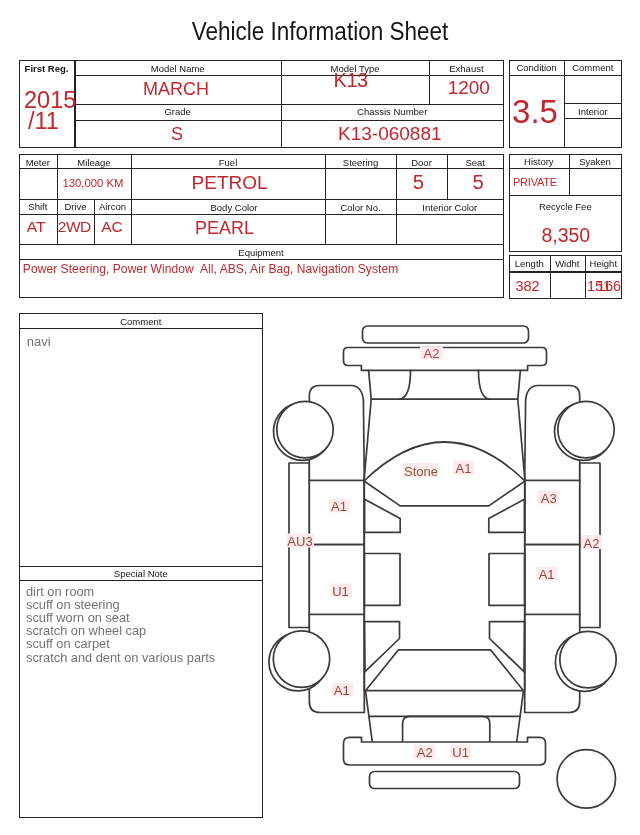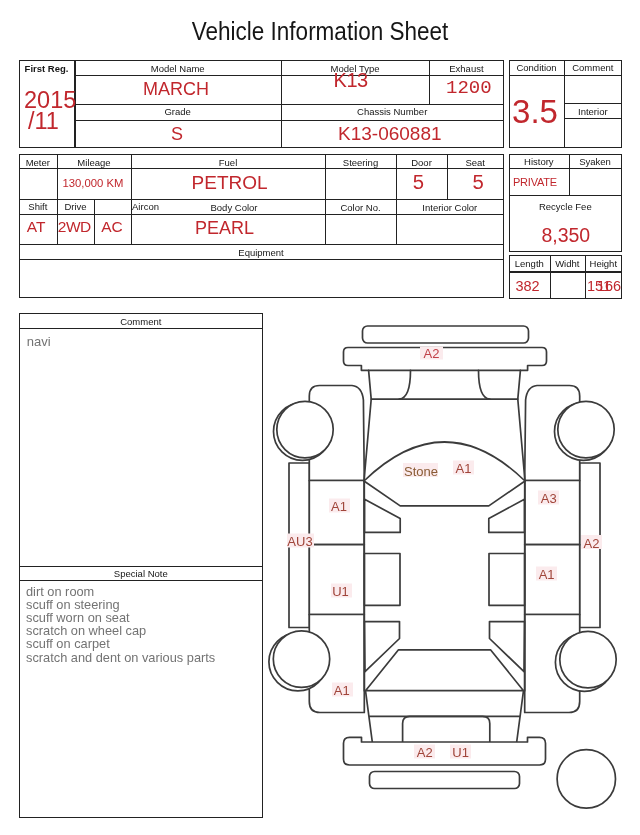--- a/index.html
+++ b/index.html
@@ -40,21 +40,21 @@
 
   <div class="t lab c" style="left:392.2px;top:110.8px;text-align:right;">Chassis Number</div>
 
   <div class="t red" style="left:24px;top:89px;font-size:23.5px;line-height:23.5px;">2015</div>
   <div class="t red" style="left:28px;top:110px;font-size:23.5px;line-height:23.5px;">/11</div>
 
   <div class="t red c" style="left:176px;top:88.5px;font-size:18px;">MARCH</div>
 
   <div class="t red c" style="left:350.6px;top:80px;font-size:20px;letter-spacing:-0.5px;">K13</div>
 
-  <div class="t red c" style="left:468.8px;top:88px;font-size:19px;font-family:Liberation Mono, monospace;">1200</div>
+  <div class="t red c" style="left:468.8px;top:88px;font-size:19px;">1200</div>
 
   <div class="t red c" style="left:177px;top:133.5px;font-size:18px;">S</div>
 
   <div class="t red c" style="left:389.8px;top:133.6px;font-size:19px;">K13-060881</div>
 
   <div class="box" style="left:509px;top:60px;width:112.5px;height:87.5px;"></div>
   <div class="vl" style="left:564px;top:60px;height:87.5px;"></div>
   <div class="hl" style="left:509px;top:74.8px;width:112.5px;"></div>
   <div class="hl" style="left:564px;top:103px;width:57.5px;"></div>
   <div class="hl" style="left:564px;top:118px;width:57.5px;"></div>
@@ -97,38 +97,39 @@
   <div class="t red c" style="left:229.6px;top:182.7px;font-size:19px;">PETROL</div>
 
   <div class="t red c" style="left:418.4px;top:181.8px;font-size:20.3px;">5</div>
 
   <div class="t red c" style="left:478.1px;top:181.8px;font-size:20.3px;">5</div>
 
   <div class="t lab c" style="left:37.8px;top:206.3px;">Shift</div>
 
   <div class="t lab c" style="left:75.5px;top:206.3px;">Drive</div>
 
-  <div class="t lab c" style="left:112.5px;top:206.3px;margin-left:33px;">Aircon</div>
+  <div class="t lab c" style="left:112.5px;top:206.3px;">Aircon</div>
 
   <div class="t lab c" style="left:234px;top:206.8px;">Body Color</div>
 
   <div class="t lab c" style="left:360.5px;top:206.8px;">Color No.</div>
 
   <div class="t lab c" style="left:449.8px;top:206.8px;">Interior Color</div>
 
   <div class="t red c" style="left:36.1px;top:227px;font-size:15.5px;">AT</div>
 
   <div class="t red c" style="left:74.3px;top:227px;font-size:15.5px;letter-spacing:-0.5px;">2WD</div>
 
   <div class="t red c" style="left:112px;top:227px;font-size:15.5px;">AC</div>
 
   <div class="t red c" style="left:224.5px;top:227.5px;font-size:18px;">PEARL</div>
 
   <div class="t lab c" style="left:261px;top:251.6px;">Equipment</div>
 
+  <div class="t red" style="left:22.8px;top:261.8px;font-size:12px;letter-spacing:0.08px;">Power Steering, Power Window&nbsp; All, ABS, Air Bag, Navigation System</div>
 
   <div class="box" style="left:509px;top:153.6px;width:112.5px;height:98px;"></div>
   <div class="hl" style="left:509px;top:167.6px;width:112.5px;"></div>
   <div class="hl" style="left:509px;top:194.6px;width:112.5px;"></div>
   <div class="vl" style="left:568.5px;top:153.6px;height:41px;"></div>
 
   <div class="t lab c" style="left:538.8px;top:161px;">History</div>
 
   <div class="t lab c" style="left:595px;top:161px;">Syaken</div>
 

